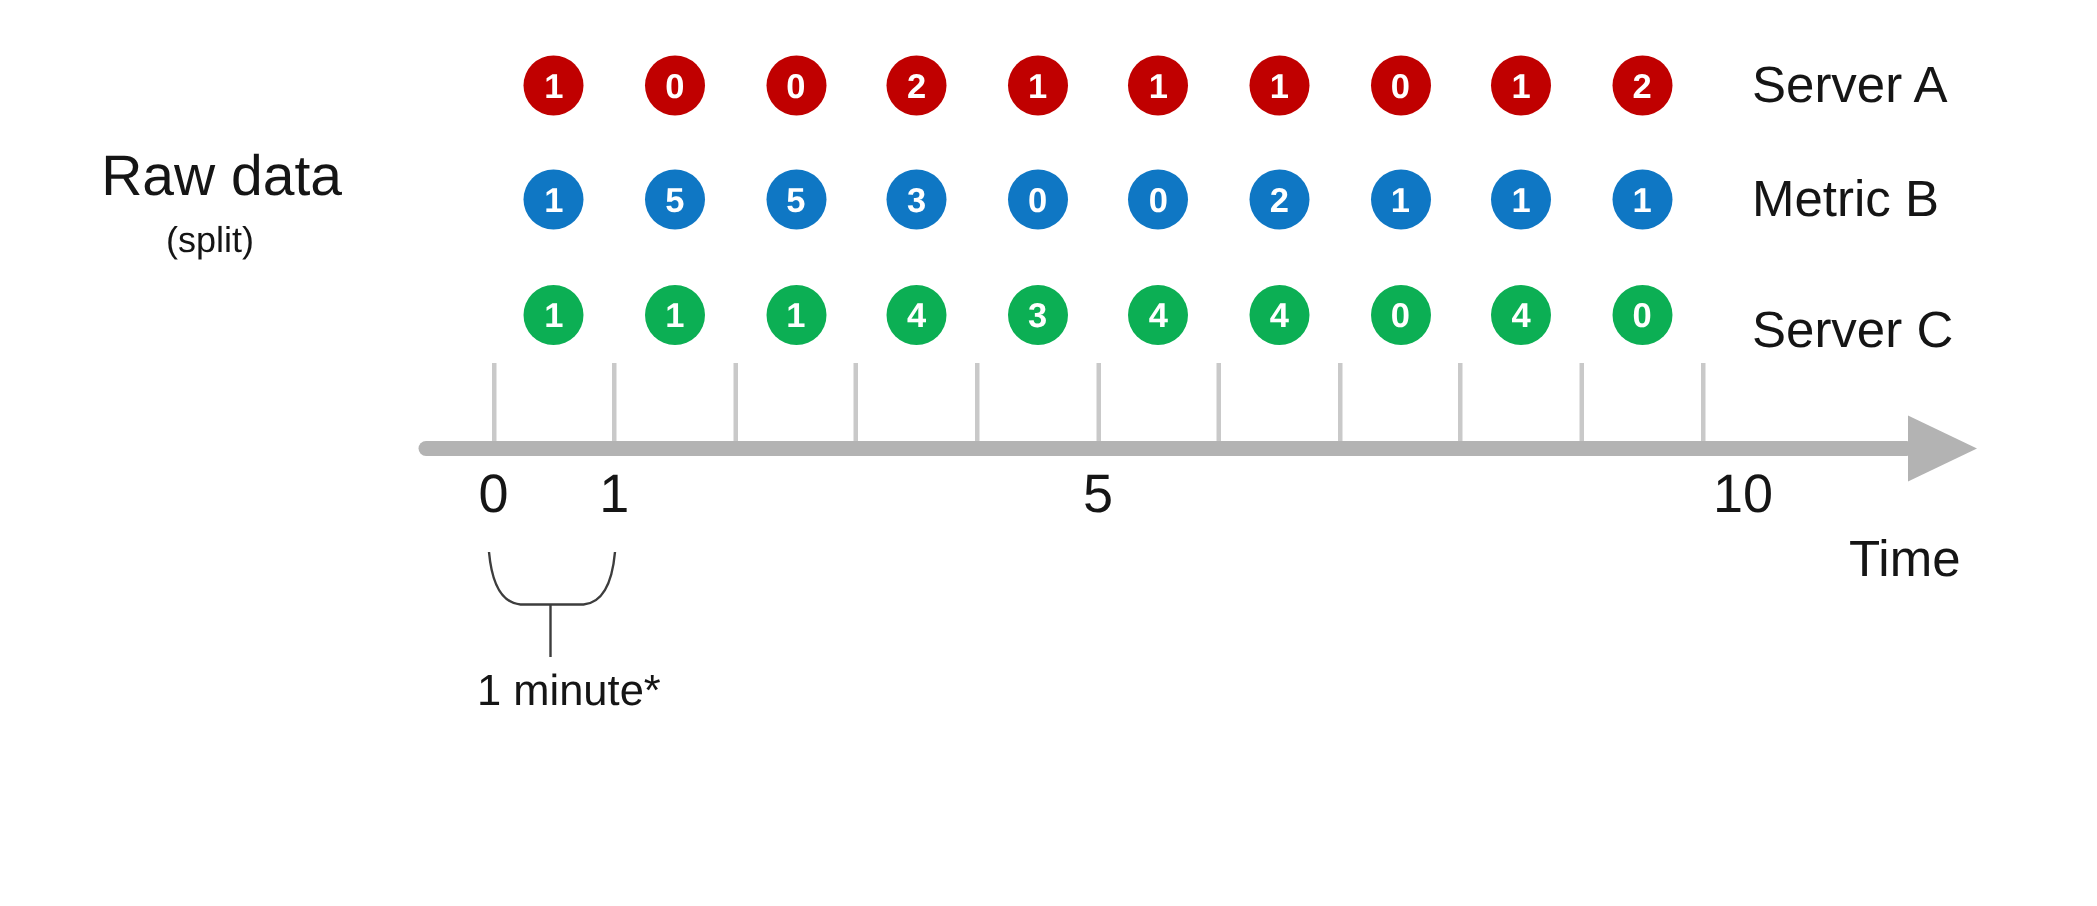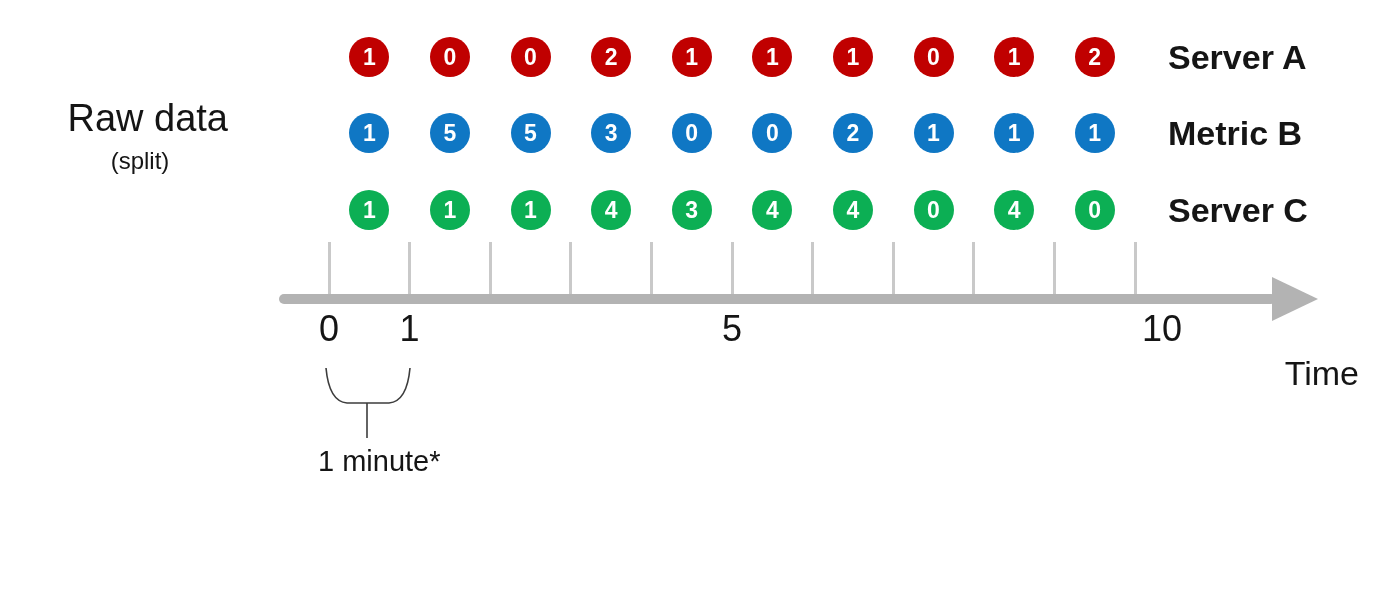--- a/index.html
+++ b/index.html
@@ -10,42 +10,42 @@
     font-family:"Liberation Sans","DejaVu Sans",sans-serif;
     color:#1a1a1a;
     overflow:hidden;
   }
   
   .raw-label{position:absolute;left:52px;top:96px;width:176px;text-align:center;}
   .raw-label .title{font-size:38px;line-height:44px;color:#151515;text-align:right;}
   .raw-label .subtitle{font-size:24px;line-height:30px;color:#151515;margin-top:6px;}
 
   
-  .series-label{position:absolute;left:1168px;height:40px;line-height:40px;font-size:34px;color:#151515;white-space:nowrap;font-weight:bold;}
+  .series-label{position:absolute;left:1168px;height:40px;line-height:40px;font-size:34px;color:#151515;white-space:nowrap;}
   .series-label.row-0{top:37px;}
   .series-label.row-1{top:113px;}
-  .series-label.row-2{top:190px;}
+  .series-label.row-2{top:200px;}
 
   
   .dot{
     position:absolute;width:40px;height:40px;border-radius:50%;
     display:flex;align-items:center;justify-content:center;
     color:#ffffff;font-weight:bold;font-size:23px;
   }
 
   
   .axis-bar{position:absolute;left:279px;top:294px;width:997px;height:10px;border-radius:5px;background:#b3b3b3;}
   .axis-arrow{
     position:absolute;left:1272px;top:277px;width:0;height:0;
     border-top:22px solid transparent;border-bottom:22px solid transparent;
     border-left:46px solid #b3b3b3;
   }
   .tick{position:absolute;top:242px;width:3px;height:52px;background:#c9c9c9;}
   .tick-label{position:absolute;top:308px;width:80px;text-align:center;font-size:36px;color:#151515;}
-  .time-label{position:absolute;left:1209px;top:354px;width:150px;text-align:right;font-size:34px;color:#151515;}
+  .time-label{position:absolute;left:1157px;top:354px;width:150px;text-align:right;font-size:34px;color:#151515;}
 
   
   .brace-svg{position:absolute;left:320px;top:360px;}
   .annotation{position:absolute;left:318px;top:441px;font-size:29px;line-height:40px;color:#151515;}
 </style>
 </head>
 <body>
 
 <div class="canvas">
 

